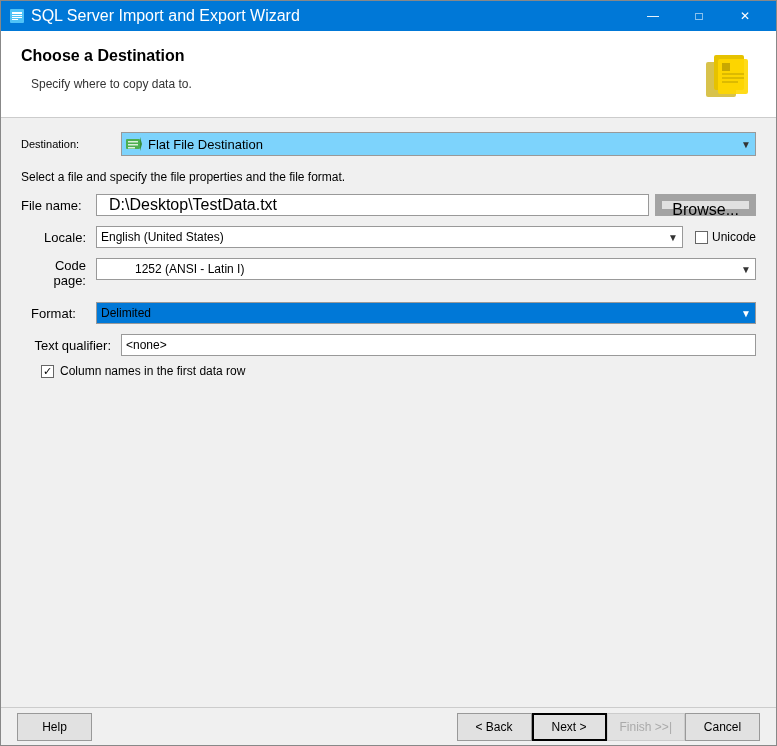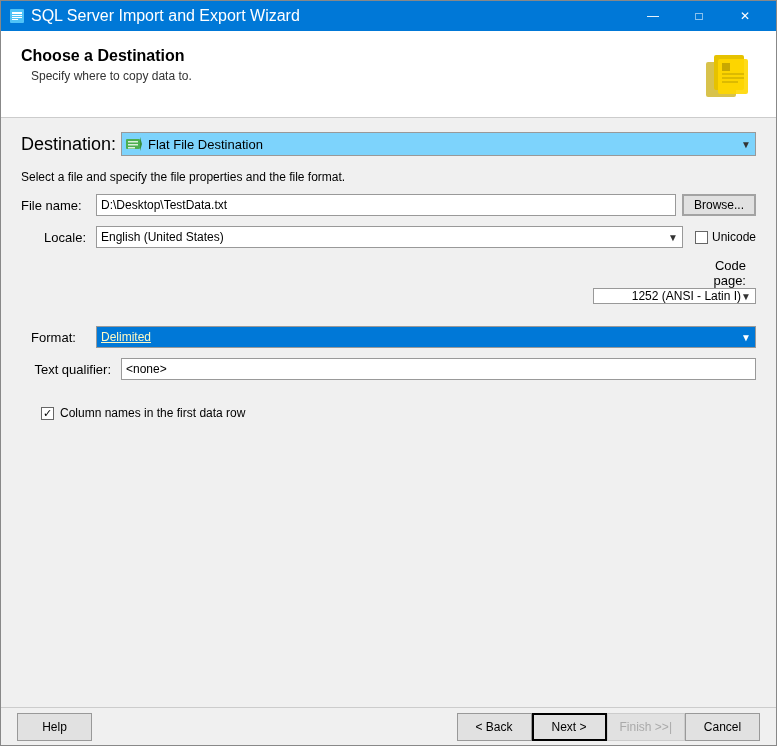--- a/index.html
+++ b/index.html
@@ -71,21 +71,21 @@
       border-bottom: 1px solid #ccc;
       display: flex;
       align-items: flex-start;
       justify-content: space-between;
       background: white;
     }
     .header-text h2 {
       font-size: 16px;
       font-weight: bold;
       color: #000;
-      margin-bottom: 4px;
+      margin-bottom: 12px;
     }
     .header-text p {
       font-size: 12px;
       color: #333;
       margin-left: 10px;
     }
     .header-icon {
       width: 60px;
       height: 60px;
       flex-shrink: 0;
@@ -97,21 +97,21 @@
       background: #f0f0f0;
       overflow-y: auto;
     }
 
     .destination-row {
       display: flex;
       align-items: center;
       margin-bottom: 14px;
     }
     .destination-label {
-      font-size: 18px;
+      font-size: 11px;
       margin-right: 10px;
       width: 90px;
       flex-shrink: 0;
     }
     .destination-select {
       flex: 1;
       height: 24px;
       border: 1px solid #999;
       background: #7dd3fc;
       font-size: 13px;
@@ -142,30 +142,30 @@
     .file-name-label {
       width: 75px;
       font-size: 13px;
       flex-shrink: 0;
     }
     .file-name-input {
       flex: 1;
       height: 22px;
       border: 1px solid #999;
       background: white;
-      font-size: 12px;
-      padding: 0 4px;
+      font-size: 16px;
+      padding: 0 12px;
     }
     .browse-btn {
       margin-left: 6px;
       height: 22px;
       padding: 0 10px;
-      font-size: 12px;
+      font-size: 16px;
       background: #e1e1e1;
-      border: 2px solid #a3a3a3;
+      border: 7px solid #a3a3a3;
       cursor: pointer;
     }
 
     .locale-row {
       display: flex;
       align-items: center;
       margin-bottom: 10px;
     }
     .locale-label {
       width: 75px;
@@ -199,23 +199,22 @@
       height: 13px;
       border: 1px solid #666;
       background: white;
       display: inline-flex;
       align-items: center;
       justify-content: center;
     }
 
     .codepage-row {
       display: flex;
-      align-items: flex-end;
-      margin-bottom: 22px;
-      flex-direction: column;
+      align-items: flex-start;
+      margin-bottom: 14px;
     }
     .codepage-label {
       width: 75px;
       font-size: 13px;
       flex-shrink: 0;
       text-align: right;
       padding-right: 10px;
     }
     .codepage-select {
       flex: 1;
@@ -248,26 +247,26 @@
       border: 1px solid #999;
       background: #0078d7;
       color: white;
       font-size: 12px;
       padding: 0 4px;
       display: flex;
       align-items: center;
       justify-content: space-between;
       cursor: pointer;
     }
-    .format-select-text { color: #fef9c3; text-decoration: underline; }
+    .format-select-text { color: #000000; }
 
     .text-qual-row {
       display: flex;
       align-items: center;
-      margin-bottom: 26px;
+      margin-bottom: 8px;
     }
     .text-qual-label {
       width: 100px;
       font-size: 13px;
       flex-shrink: 0;
       text-align: right;
       padding-right: 10px;
     }
     .text-qual-input {
       flex: 1;

